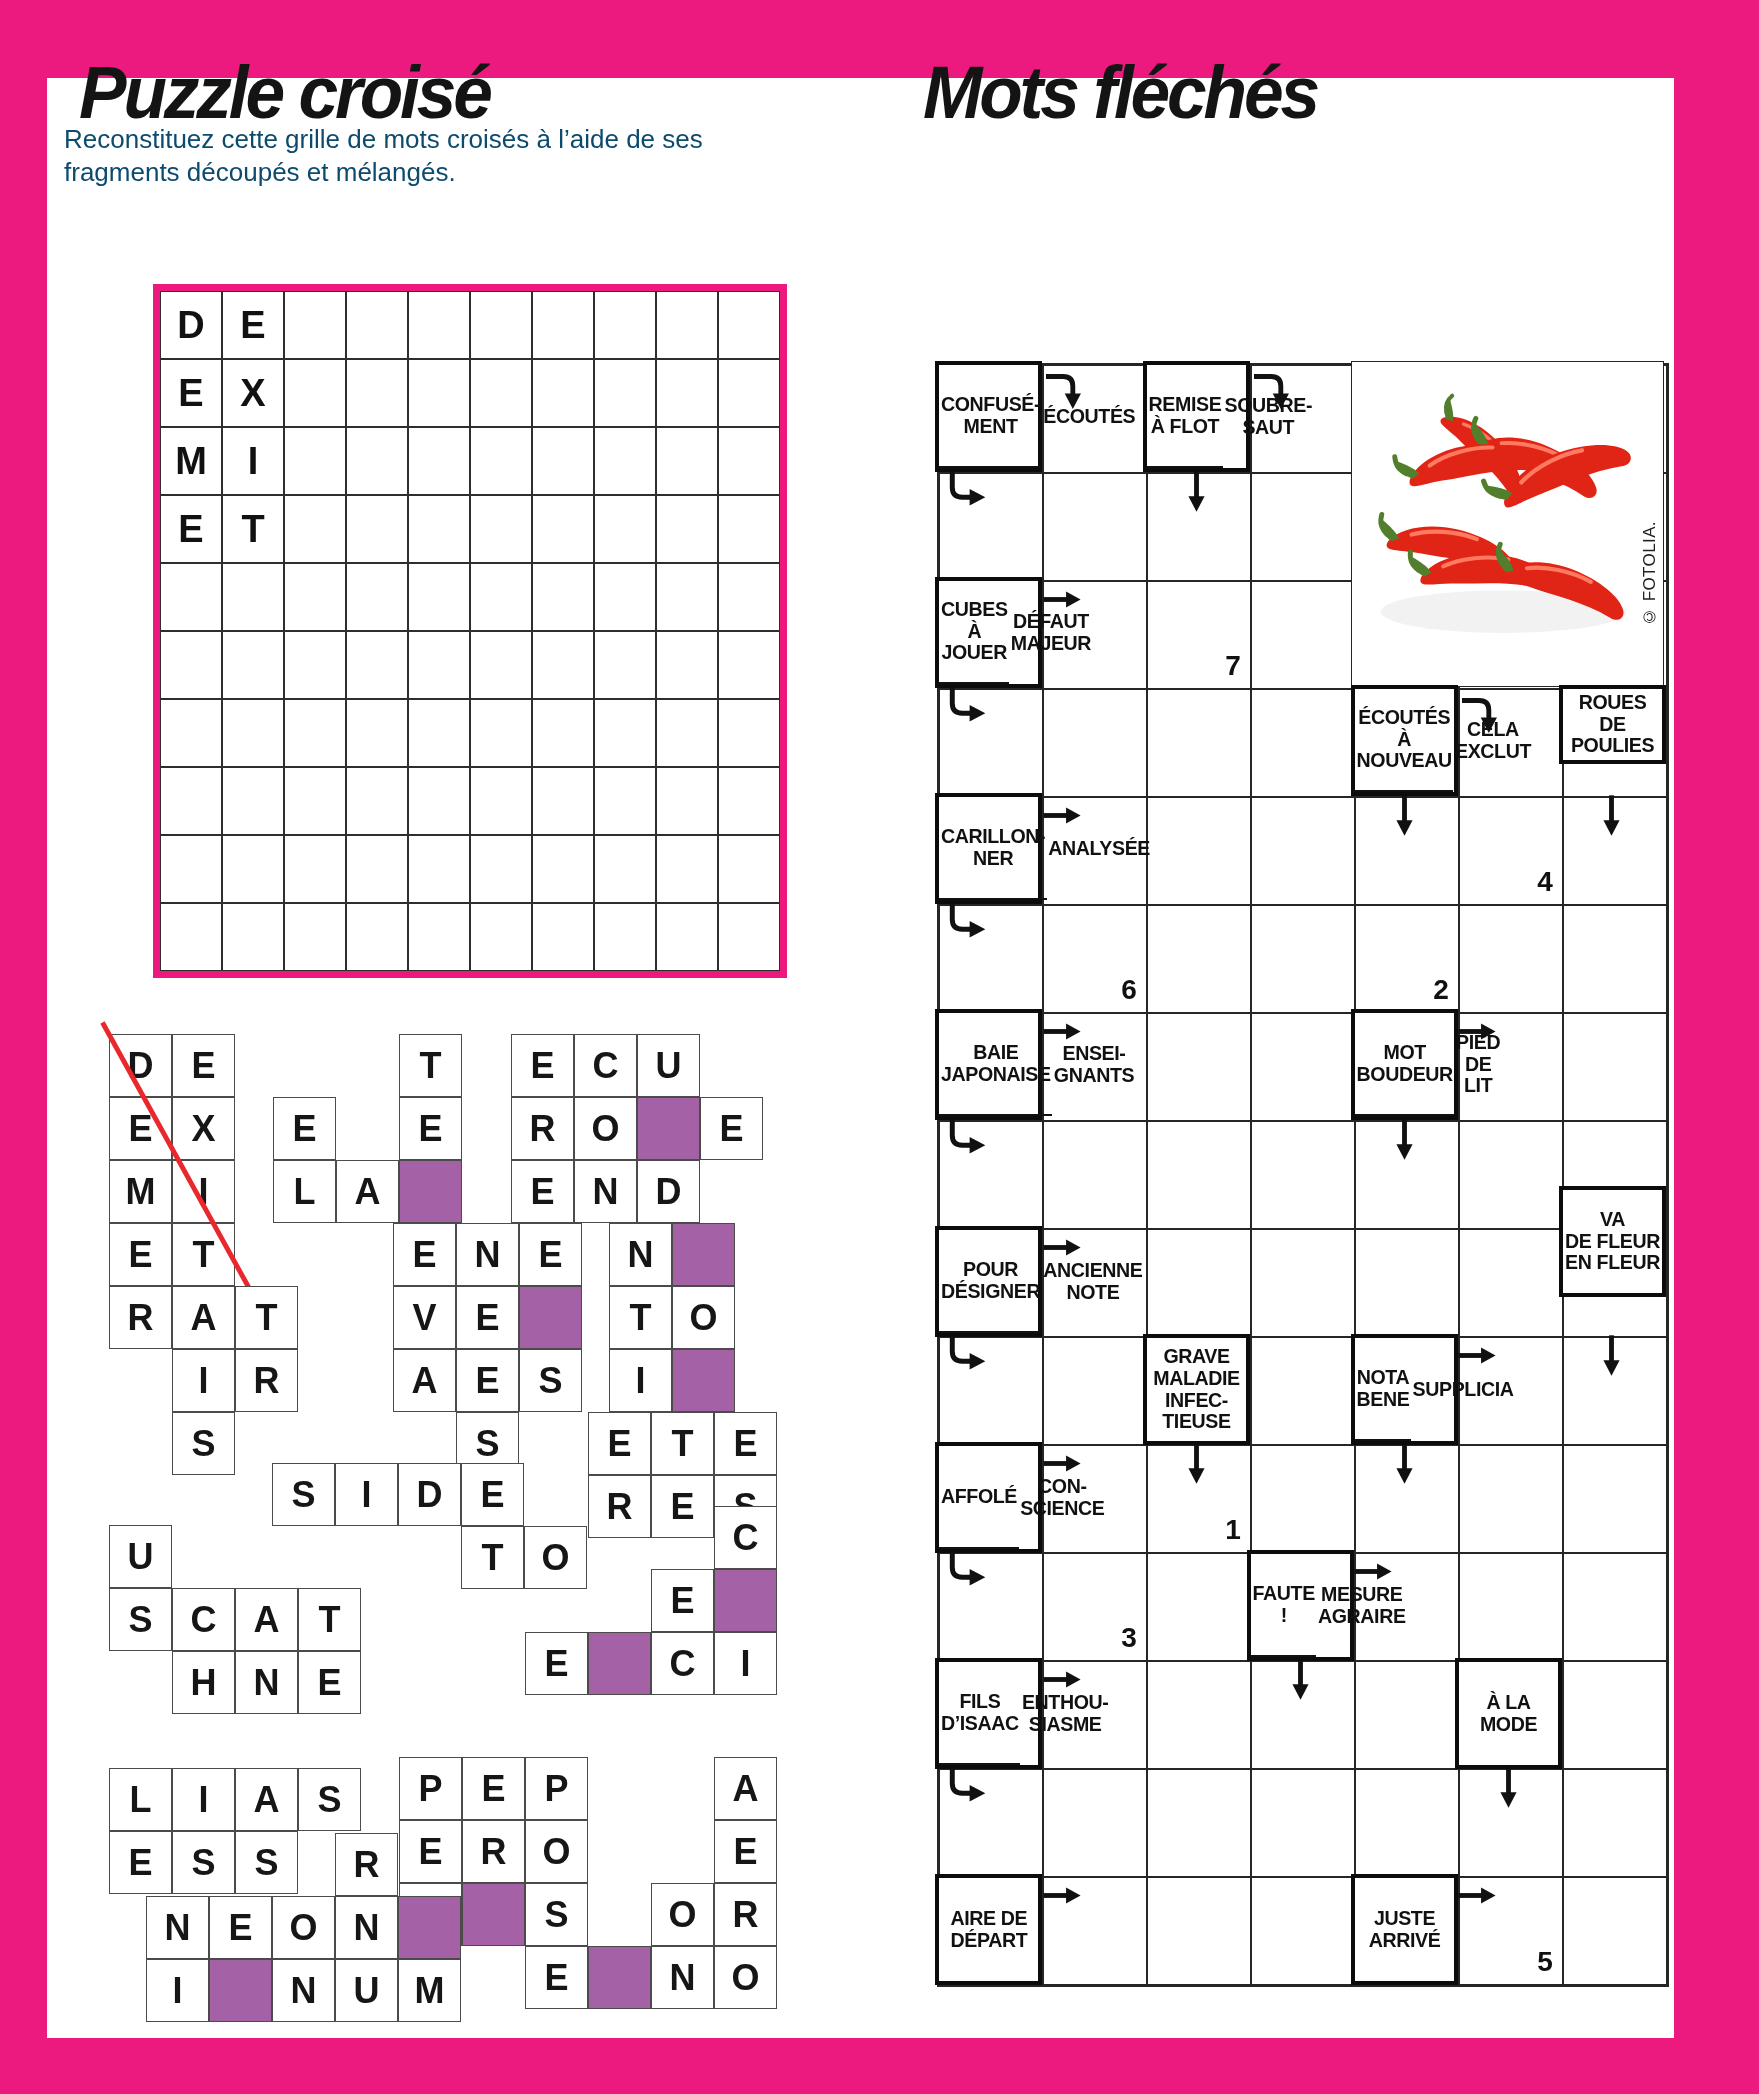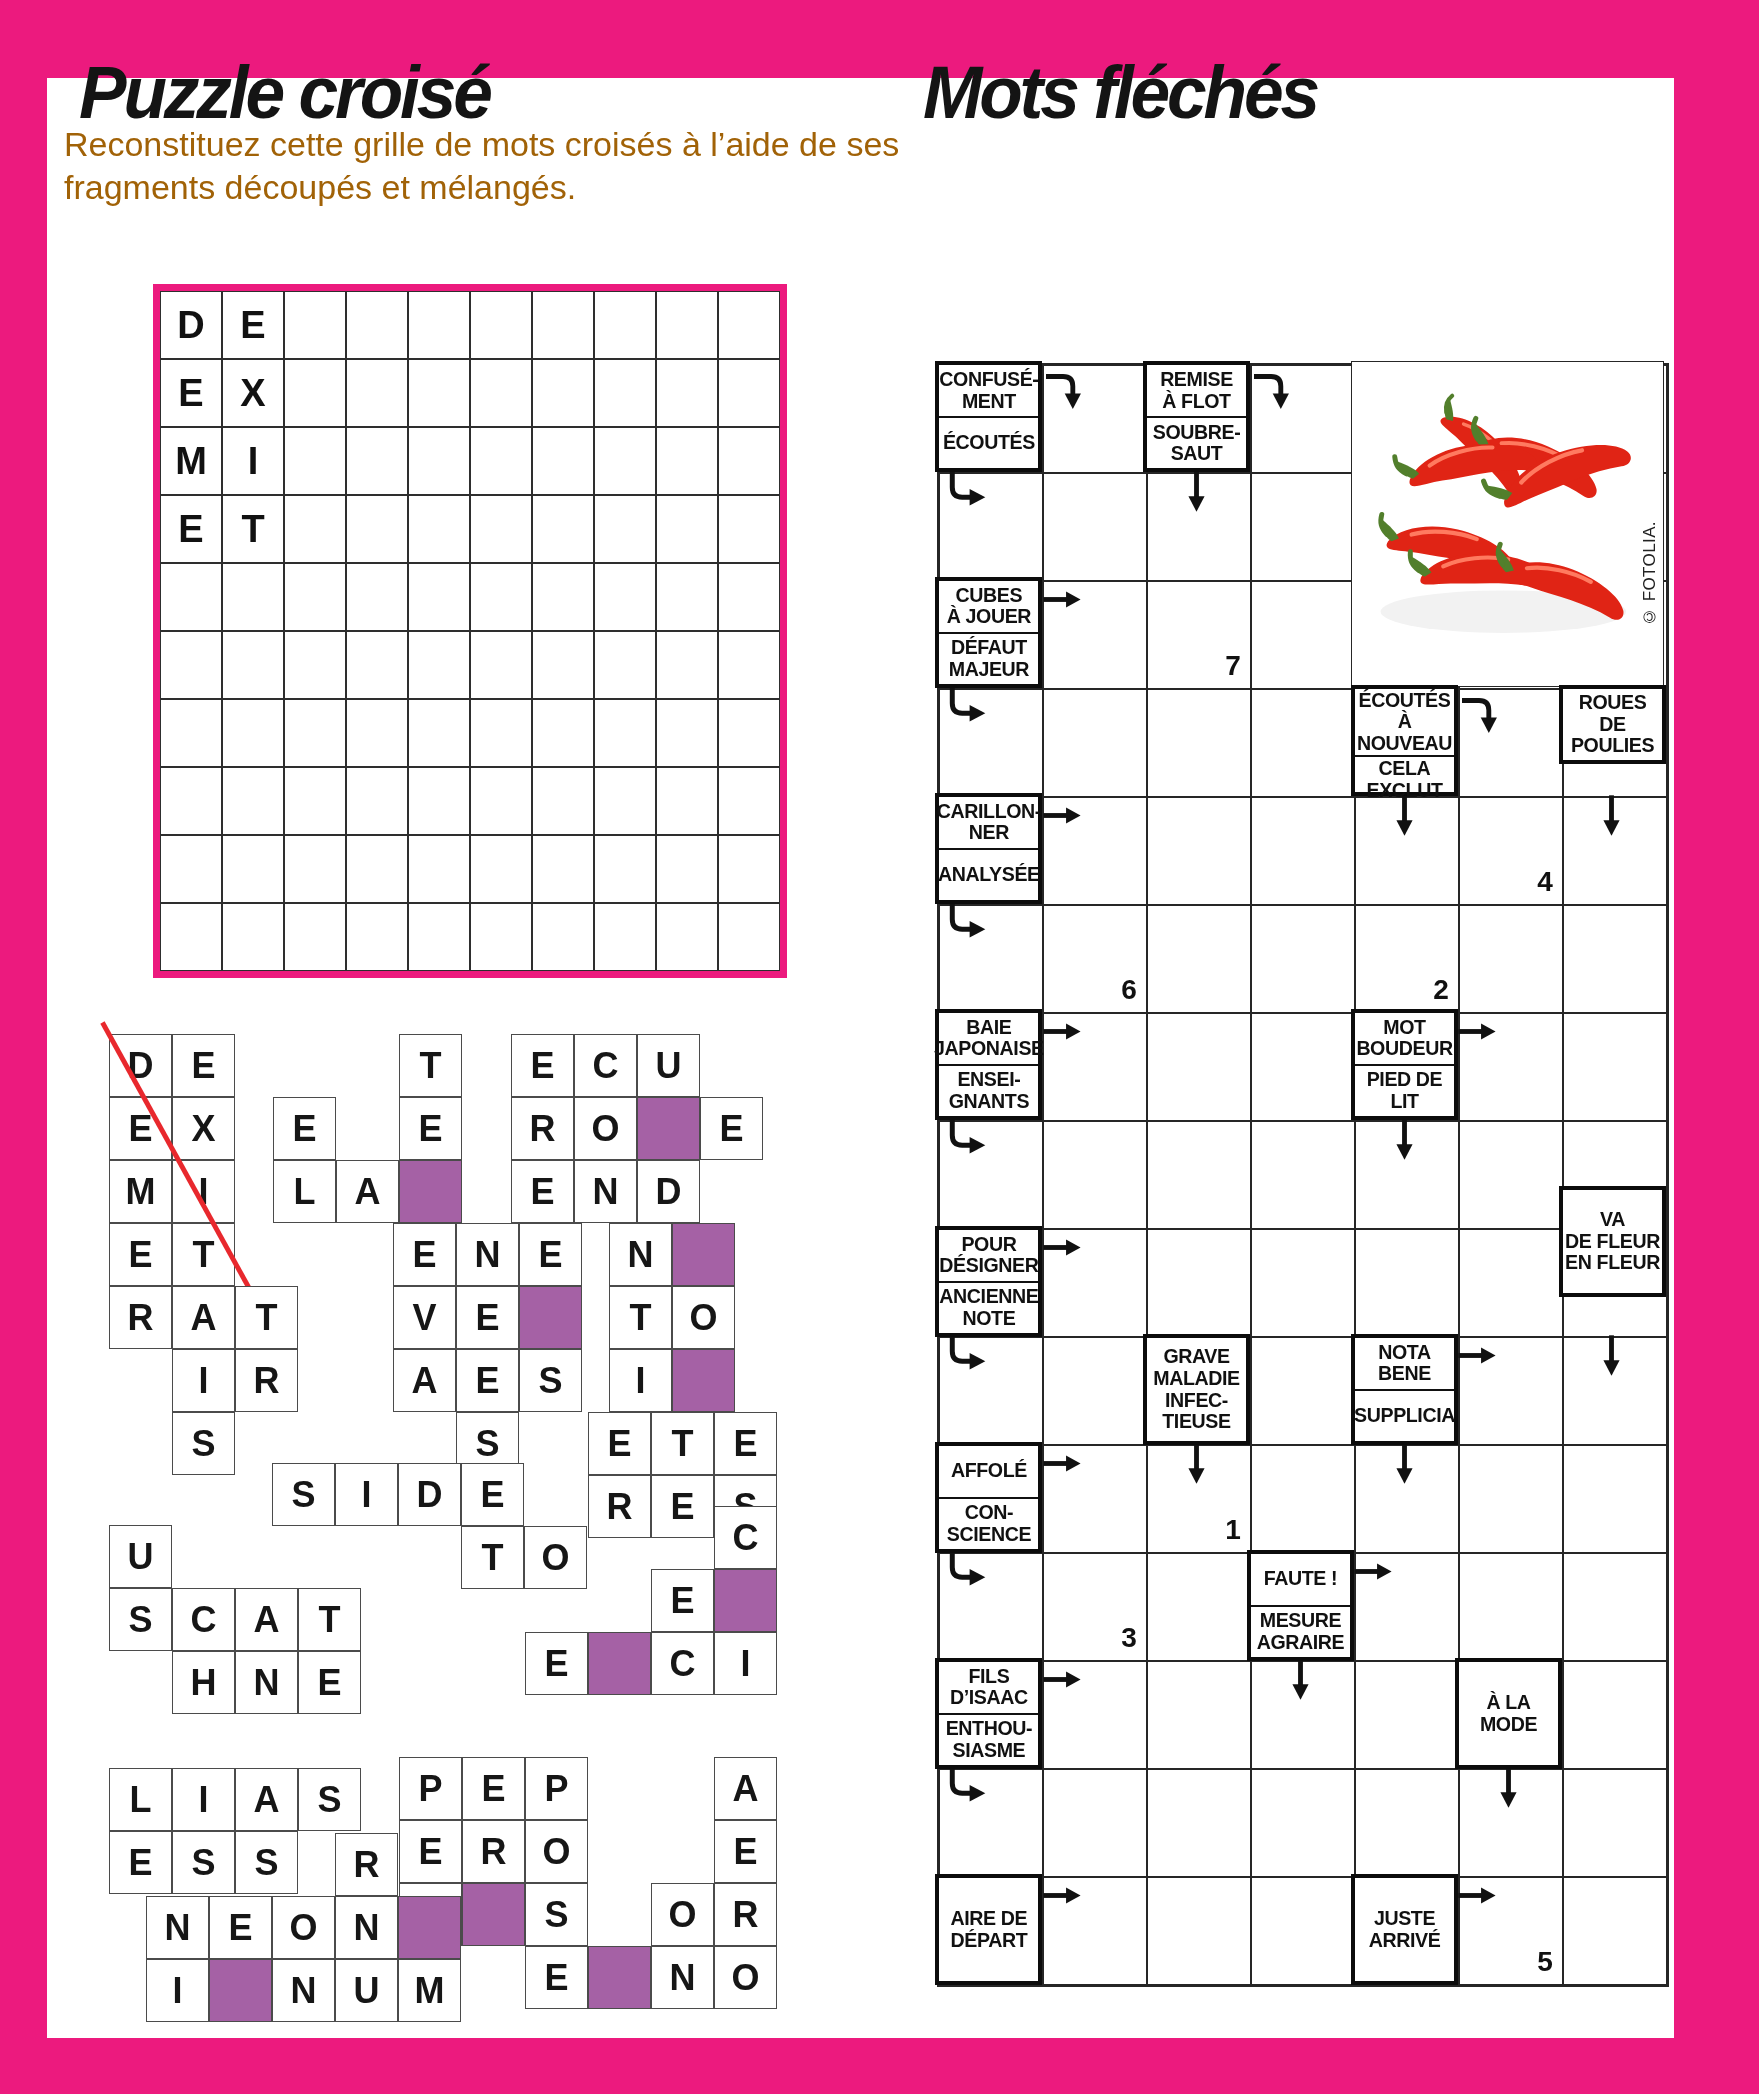--- a/index.html
+++ b/index.html
@@ -9,21 +9,21 @@
   #frame-top{left:0;top:0;width:1759px;height:78px}
   #frame-left{left:0;top:0;width:47px;height:2095px}
   #frame-right{left:1674px;top:0;width:85px;height:2095px}
   #frame-bottom{left:0;top:2038px;width:1759px;height:57px}
 
   .title{position:absolute;font-style:italic;font-weight:bold;font-size:75px;
          letter-spacing:-3.3px;color:#141414;transform:scaleX(.95);transform-origin:left top;
          white-space:nowrap}
   #ltitle{left:79px;top:49px}
   #rtitle{left:923px;top:49px}
-  .desc{position:absolute;font-size:34px;line-height:1.26;color:#a16207;white-space:pre-line}
+  .desc{position:absolute;font-size:26px;line-height:1.26;color:#0c4a6e;white-space:pre-line}
   #ldesc{left:64px;top:123px}
   #rdesc{left:900px;top:123px}
 
   
   #lgrid{position:absolute;left:153px;top:284px;display:grid;
          grid-template:repeat(10,68px)/repeat(10,62px);
          border:7.4px solid #ec1a7e;background:#fff}
   #lgrid .cell{border:1.2px solid #2e2e2e;display:flex;align-items:center;
          justify-content:center;font-weight:bold;font-size:38px;color:#111;background:#fff}
 
@@ -35,21 +35,21 @@
   .fcell.purple{background:#a561a5}
   .cross{position:absolute;left:0;top:0;overflow:visible;pointer-events:none}
 
   
   #fgrid{position:absolute;left:937px;top:363px;display:grid;
          grid-template:repeat(15,108px)/repeat(7,104px);
          border:2px solid #262626;background:#fff}
   #fgrid .gcell{border:1.2px solid #262626;background:#fff}
   #fover{position:absolute;left:937px;top:363px;width:727px;height:1620px}
   .cluebox{position:absolute;background:#fff;border:4.9px solid #0c0c0c;box-sizing:border-box;
-         display:flex;flex-direction:column;z-index:3}
+         display:flex;flex-direction:row;z-index:3}
   .clue{flex:1;display:flex;align-items:center;justify-content:center;text-align:center;
          font-weight:bold;font-size:19.6px;line-height:1.1;white-space:pre-line;color:#111;
          padding:0.8px 1.6px;letter-spacing:-0.4px}
   .clue.sep{border-bottom:2px solid #111}
   .arrow{position:absolute;z-index:2;line-height:0}
   .num{position:absolute;width:104px;height:108px;display:flex;align-items:flex-end;
        justify-content:flex-end;padding:0 8.2px 4.9px 0;box-sizing:border-box;
        font-weight:bold;font-size:28px;color:#111;z-index:2}
   .photo{position:absolute;left:414px;top:-1.6px;width:313px;height:326px;background:#fff;
          border:1.6px solid #262626;box-sizing:border-box;z-index:2}

